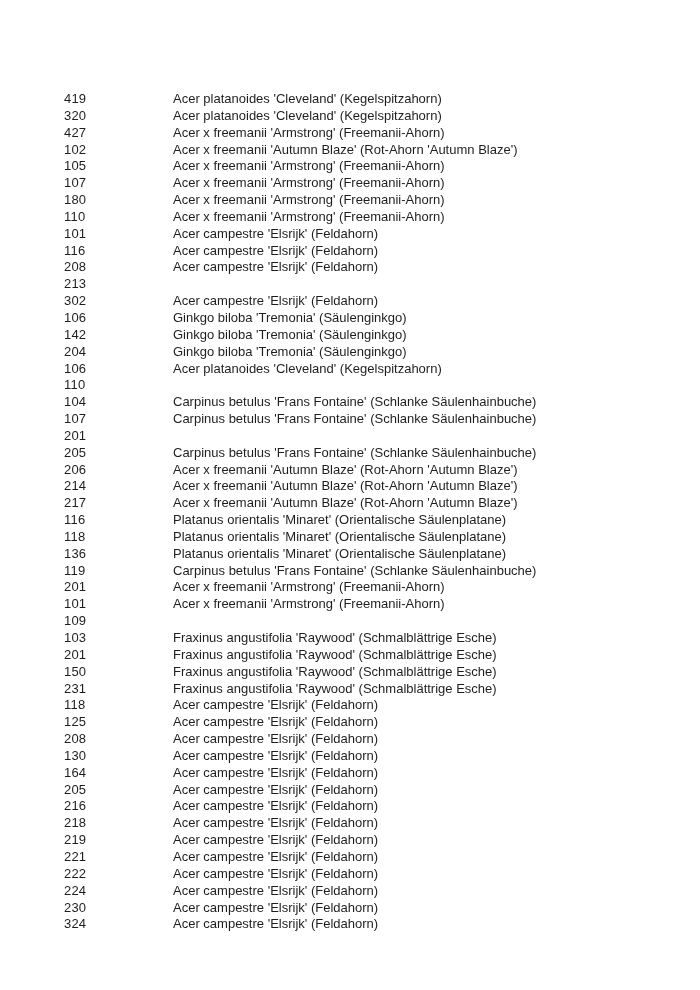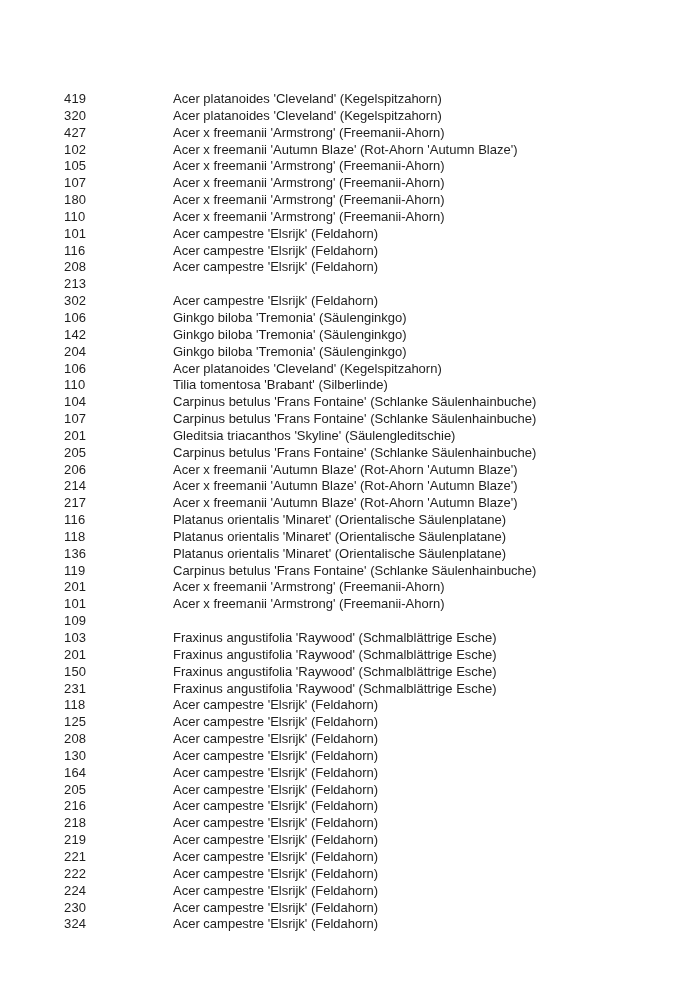--- a/index.html
+++ b/index.html
@@ -124,36 +124,34 @@
     <span class="name">Ginkgo biloba 'Tremonia' (Säulenginkgo)</span>
   </div>
 
   <div class="row">
     <span class="num">106</span>
     <span class="name">Acer platanoides 'Cleveland' (Kegelspitzahorn)</span>
   </div>
 
   <div class="row">
     <span class="num">110</span>
-    <span class="name">Tilia tomentosa 'Brabant' (Silberlinde)</span>
   </div>
 
   <div class="row">
     <span class="num">104</span>
     <span class="name">Carpinus betulus 'Frans Fontaine' (Schlanke Säulenhainbuche)</span>
   </div>
 
   <div class="row">
     <span class="num">107</span>
     <span class="name">Carpinus betulus 'Frans Fontaine' (Schlanke Säulenhainbuche)</span>
   </div>
 
   <div class="row">
     <span class="num">201</span>
-    <span class="name">Gleditsia triacanthos 'Skyline' (Säulengleditschie)</span>
   </div>
 
   <div class="row">
     <span class="num">205</span>
     <span class="name">Carpinus betulus 'Frans Fontaine' (Schlanke Säulenhainbuche)</span>
   </div>
 
   <div class="row">
     <span class="num">206</span>
     <span class="name">Acer x freemanii 'Autumn Blaze' (Rot-Ahorn 'Autumn Blaze')</span>

